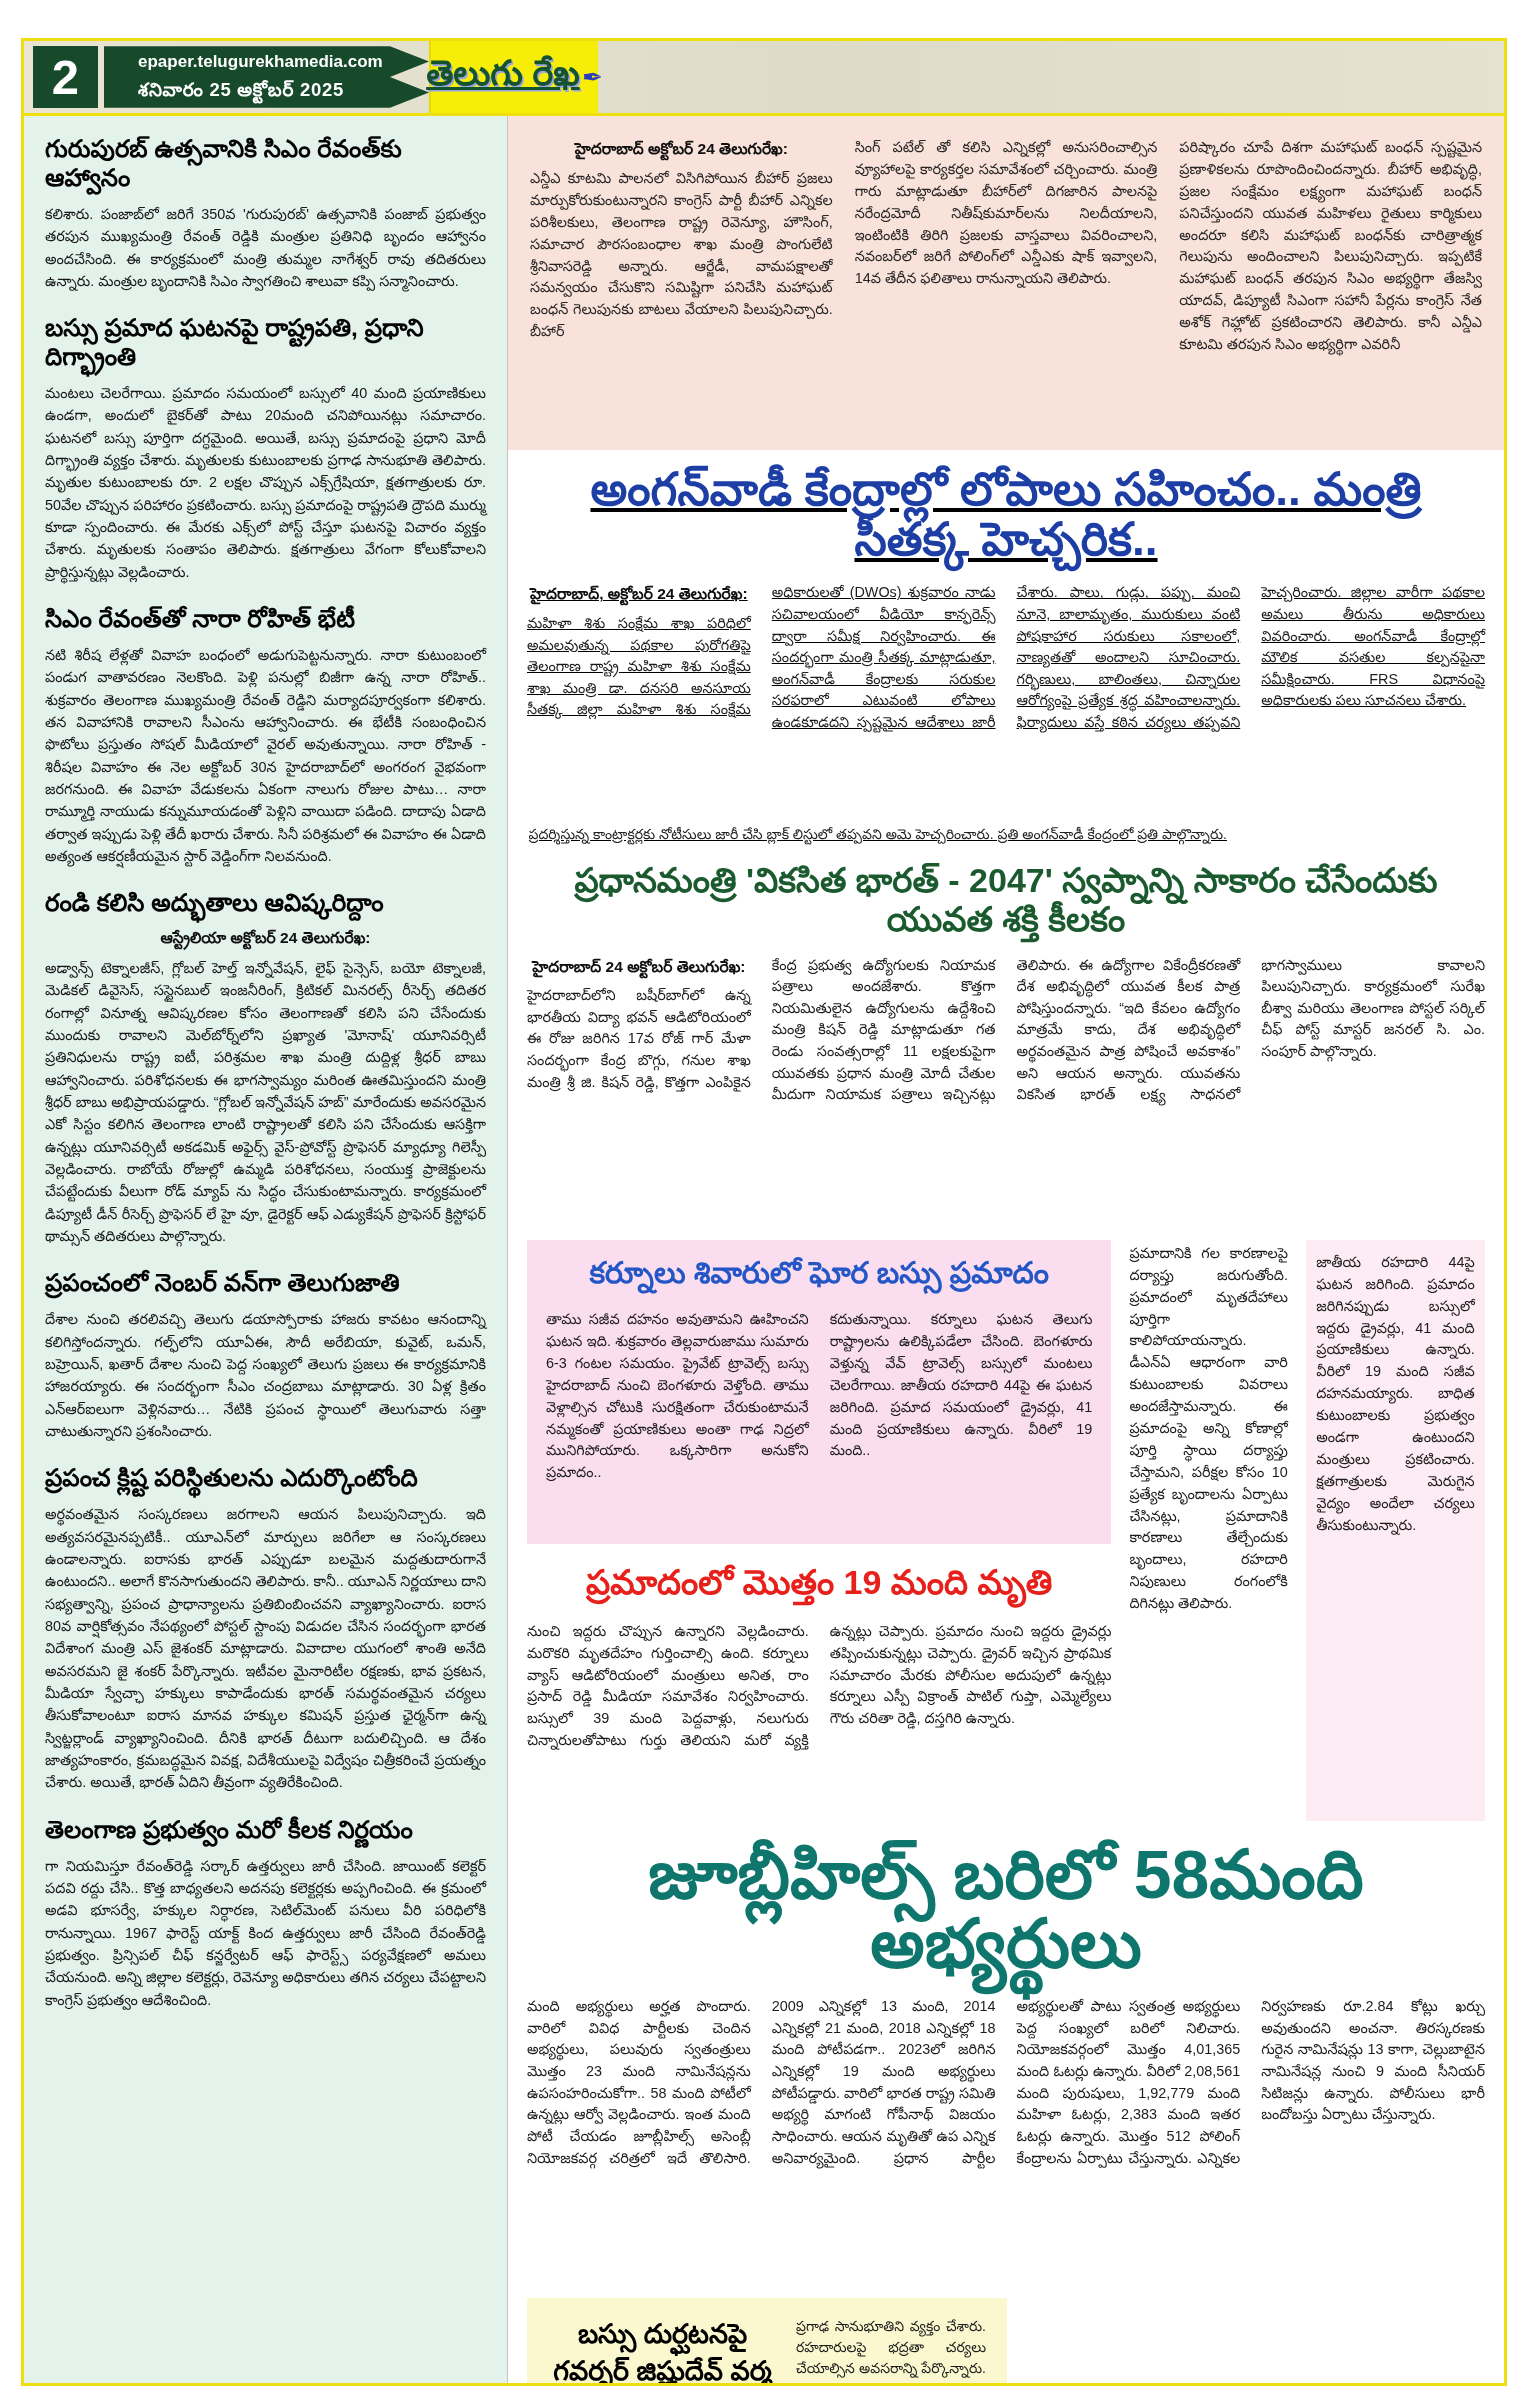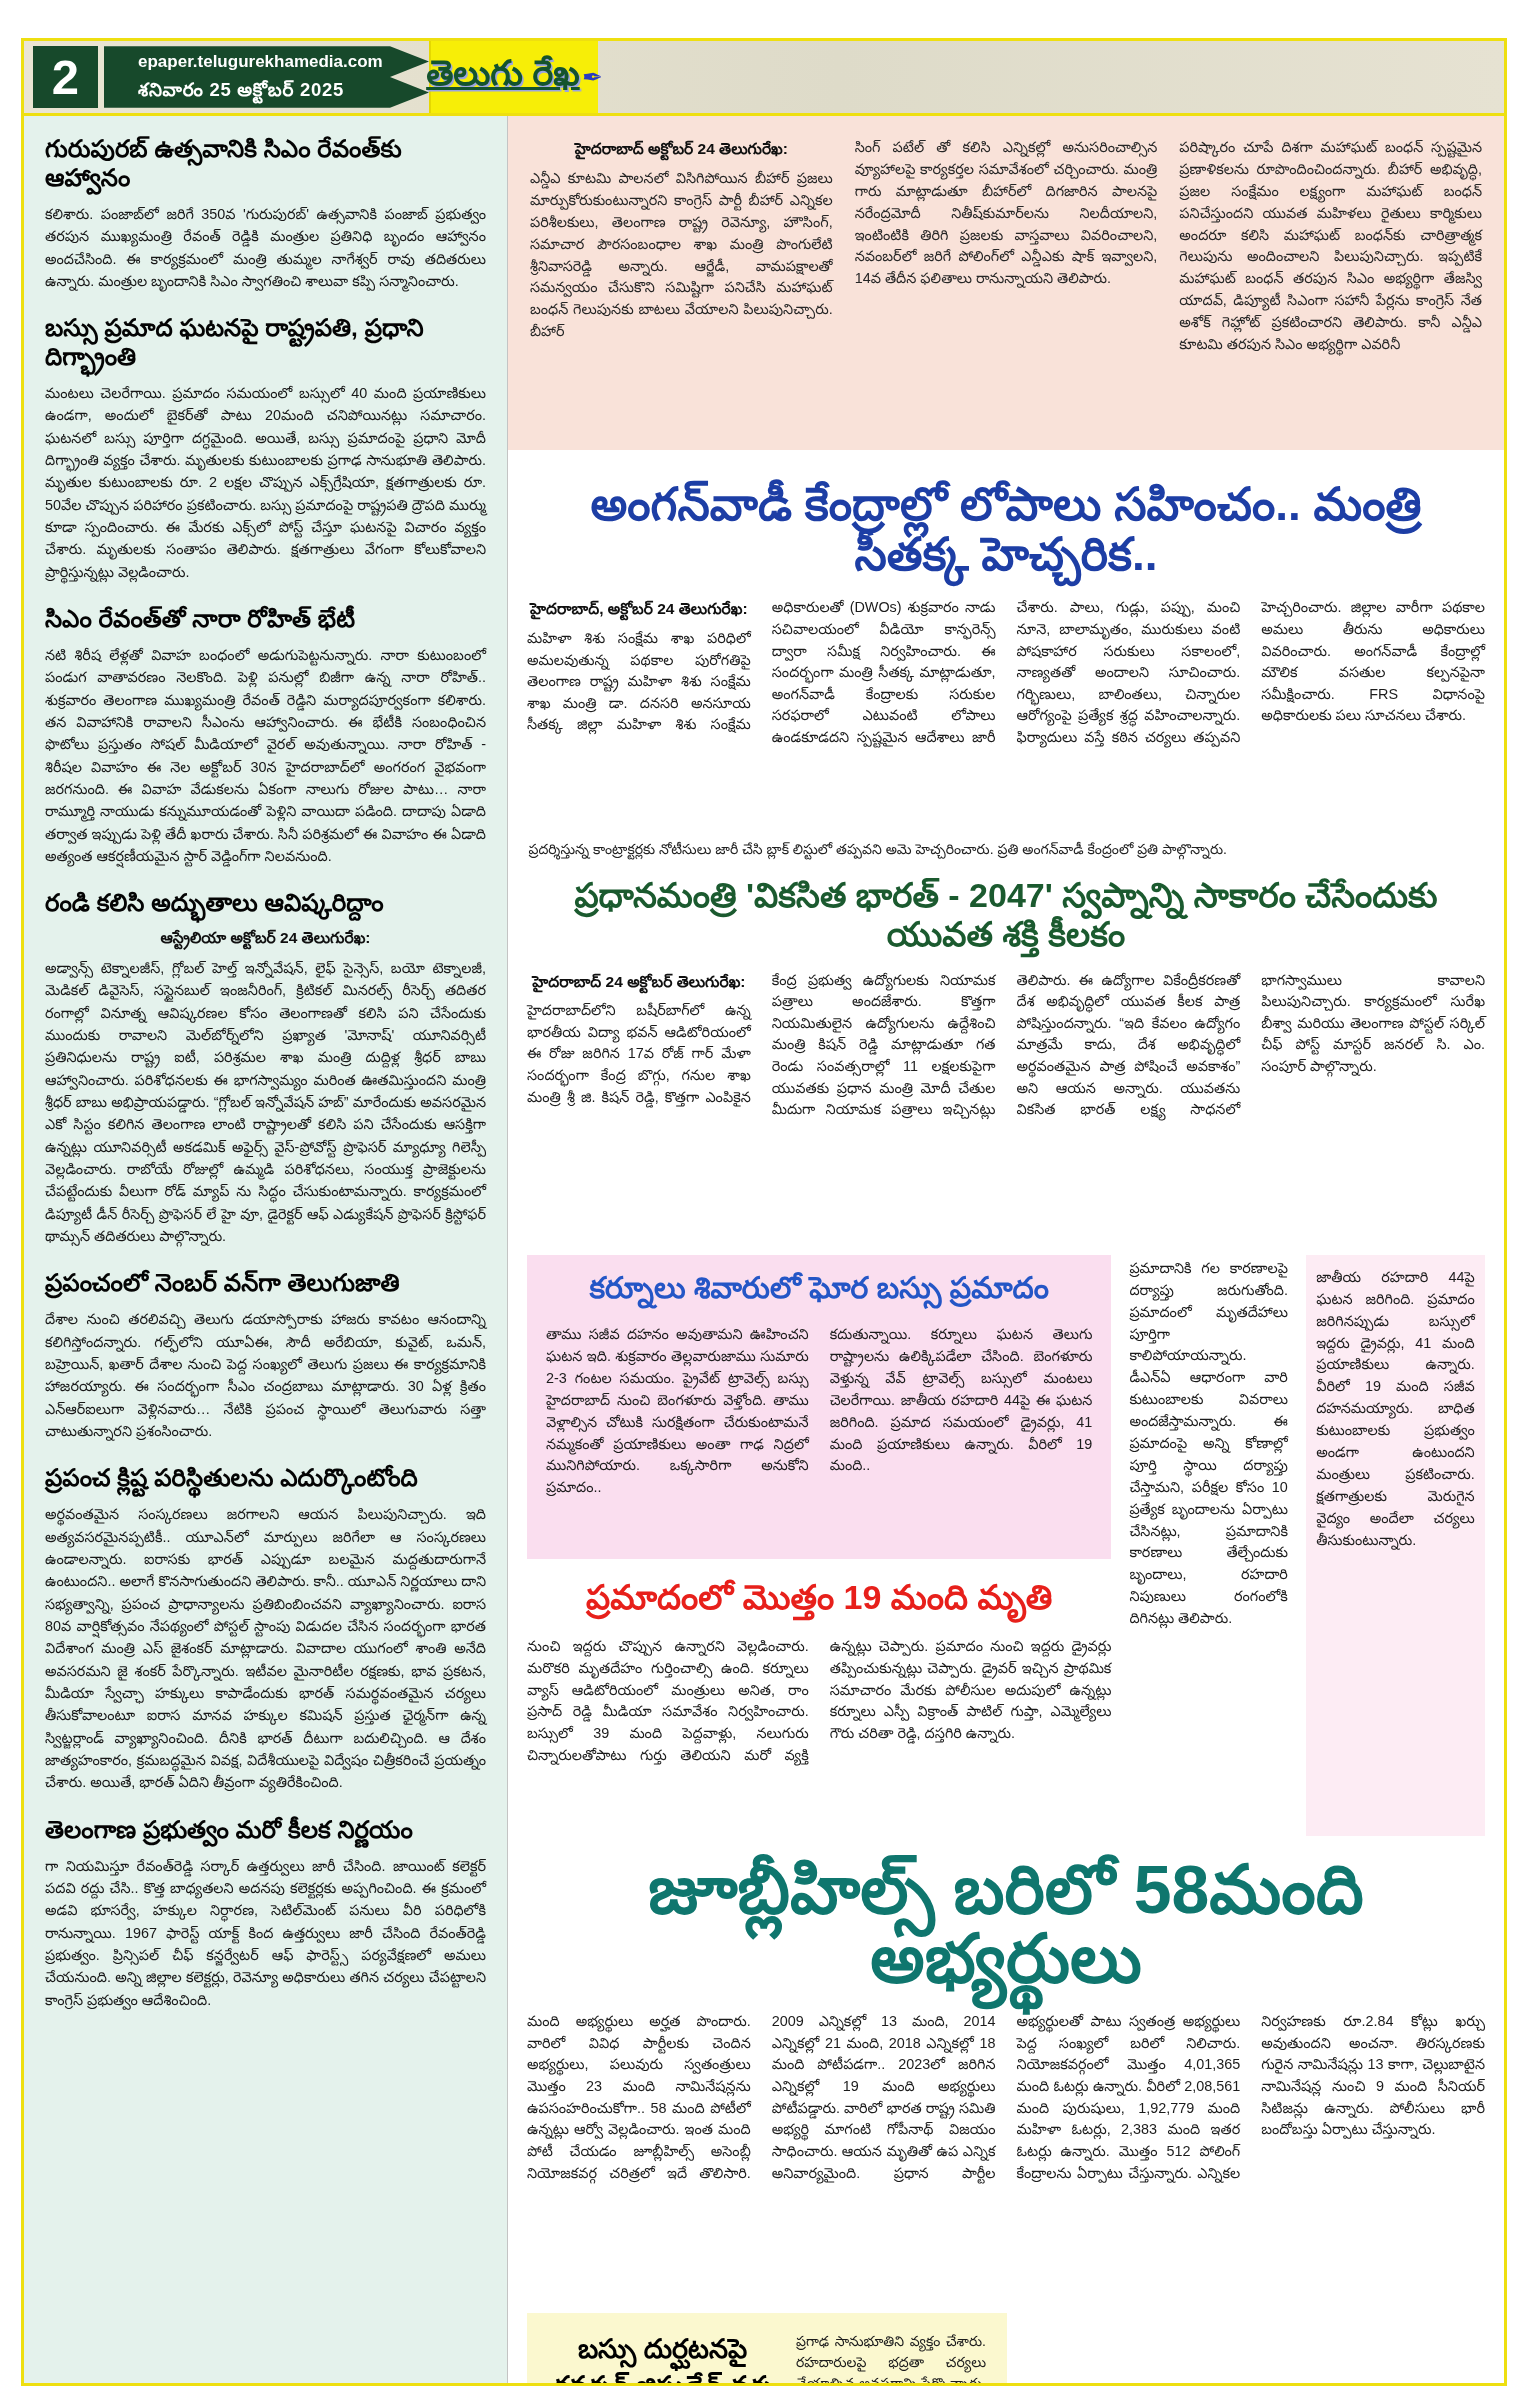--- a/index.html
+++ b/index.html
@@ -41,21 +41,21 @@
   .la:first-child h2 { margin-top:0; }
   .la .body { font-size:14.4px; line-height:1.55; text-align:justify; color:#171717; }
   .dateline { text-align:center; font-weight:bold; font-size:15.5px; margin:0 0 7.4px; color:#101010; }
 
   
   .bihar { background:#f9e2d9; padding:21px 22px 13.3px; display:flex; gap:22px; min-height:334px; }
   .bihar .bcol { flex:1; font-size:14.4px; line-height:1.52; text-align:justify; color:#262626; }
   .bihar h2 { color:#f1467d; font-size:30px; text-align:center; line-height:1.12; margin-bottom:9px; font-weight:bold; }
 
   
-  .anganwadi { padding:15px 19px 0; }
+  .anganwadi { padding:0 19px 0;text-decoration:underline; }
   .anganwadi h1 { color:#1d3ea5; font-size:46px; text-align:center; padding:15px 0 18px;
     line-height:1.08; font-weight:bold; }
   .cols4 { column-count:4; column-gap:21px; font-size:14.4px; line-height:1.5;
     text-align:justify; color:#1c1c1c; }
   .anganwadi .cols4 { min-height:235px; }
   .anganwadi .foot { font-size:14px; padding:9px 1.5px 3px; color:#222; }
 
   
   .pm h1 { color:#1b5a2f; font-size:34px; text-align:center; padding:12px 19px 15px;
     line-height:1.15; font-weight:bold; }
@@ -173,21 +173,21 @@
           <p class="dateline">హైదరాబాద్ 24 అక్టోబర్ తెలుగురేఖ:</p>
           <p>హైదరాబాద్‌లోని బషీర్‌బాగ్‌లో ఉన్న భారతీయ విద్యా భవన్ ఆడిటోరియంలో ఈ రోజు జరిగిన 17వ రోజ్ గార్ మేళా సందర్భంగా కేంద్ర బొగ్గు, గనుల శాఖ మంత్రి శ్రీ జి. కిషన్ రెడ్డి, కొత్తగా ఎంపికైన కేంద్ర ప్రభుత్వ ఉద్యోగులకు నియామక పత్రాలు అందజేశారు. కొత్తగా నియమితులైన ఉద్యోగులను ఉద్దేశించి మంత్రి కిషన్ రెడ్డి మాట్లాడుతూ గత రెండు సంవత్సరాల్లో 11 లక్షలకుపైగా యువతకు ప్రధాన మంత్రి మోదీ చేతుల మీదుగా నియామక పత్రాలు ఇచ్చినట్లు తెలిపారు. ఈ ఉద్యోగాల వికేంద్రీకరణతో దేశ అభివృద్ధిలో యువత కీలక పాత్ర పోషిస్తుందన్నారు. “ఇది కేవలం ఉద్యోగం మాత్రమే కాదు, దేశ అభివృద్ధిలో అర్థవంతమైన పాత్ర పోషించే అవకాశం” అని ఆయన అన్నారు. యువతను వికసిత భారత్ లక్ష్య సాధనలో భాగస్వాములు కావాలని పిలుపునిచ్చారు. కార్యక్రమంలో సురేఖ బీశ్వా మరియు తెలంగాణ పోస్టల్ సర్కిల్ చీఫ్ పోస్ట్ మాస్టర్ జనరల్ సి. ఎం. సంపూర్ పాల్గొన్నారు.</p>
         </div>
       </section>
 
       <div class="midrow">
         <div class="midleft">
           <section class="kurnool">
             <h2>కర్నూలు శివారులో ఘోర బస్సు ప్రమాదం</h2>
             <div class="cols2">
-              <p>తాము సజీవ దహనం అవుతామని ఊహించని ఘటన ఇది. శుక్రవారం తెల్లవారుజాము సుమారు 2-3 గంటల సమయం. ప్రైవేట్ ట్రావెల్స్ బస్సు హైదరాబాద్ నుంచి బెంగళూరు వెళ్తోంది. తాము వెళ్లాల్సిన చోటుకి సురక్షితంగా చేరుకుంటామనే నమ్మకంతో ప్రయాణికులు అంతా గాఢ నిద్రలో మునిగిపోయారు. ఒక్కసారిగా అనుకోని ప్రమాదం..</p>
+              <p>తాము సజీవ దహనం అవుతామని ఊహించని ఘటన ఇది. శుక్రవారం తెల్లవారుజాము సుమారు 6-3 గంటల సమయం. ప్రైవేట్ ట్రావెల్స్ బస్సు హైదరాబాద్ నుంచి బెంగళూరు వెళ్తోంది. తాము వెళ్లాల్సిన చోటుకి సురక్షితంగా చేరుకుంటామనే నమ్మకంతో ప్రయాణికులు అంతా గాఢ నిద్రలో మునిగిపోయారు. ఒక్కసారిగా అనుకోని ప్రమాదం..</p>
               <p>కదుతున్నాయి. కర్నూలు ఘటన తెలుగు రాష్ట్రాలను ఉలిక్కిపడేలా చేసింది. బెంగళూరు వెళ్తున్న వేవ్ ట్రావెల్స్ బస్సులో మంటలు చెలరేగాయి. జాతీయ రహదారి 44పై ఈ ఘటన జరిగింది. ప్రమాద సమయంలో డ్రైవర్లు, 41 మంది ప్రయాణికులు ఉన్నారు. వీరిలో 19 మంది..</p>
             </div>
           </section>
           <section class="deaths">
             <h2>ప్రమాదంలో మొత్తం 19 మంది మృతి</h2>
             <div class="cols2">
               <p>నుంచి ఇద్దరు చొప్పున ఉన్నారని వెల్లడించారు. మరొకరి మృతదేహం గుర్తించాల్సి ఉంది. కర్నూలు వ్యాస్ ఆడిటోరియంలో మంత్రులు అనిత, రాం ప్రసాద్ రెడ్డి మీడియా సమావేశం నిర్వహించారు. బస్సులో 39 మంది పెద్దవాళ్లు, నలుగురు చిన్నారులతోపాటు గుర్తు తెలియని మరో వ్యక్తి ఉన్నట్లు చెప్పారు. ప్రమాదం నుంచి ఇద్దరు డ్రైవర్లు తప్పించుకున్నట్లు చెప్పారు. డ్రైవర్ ఇచ్చిన ప్రాథమిక సమాచారం మేరకు పోలీసుల అదుపులో ఉన్నట్లు కర్నూలు ఎస్పీ విక్రాంత్ పాటిల్ గుప్తా, ఎమ్మెల్యేలు గౌరు చరితా రెడ్డి, దస్తగిరి ఉన్నారు.</p>
             </div>
           </section>
         </div>

